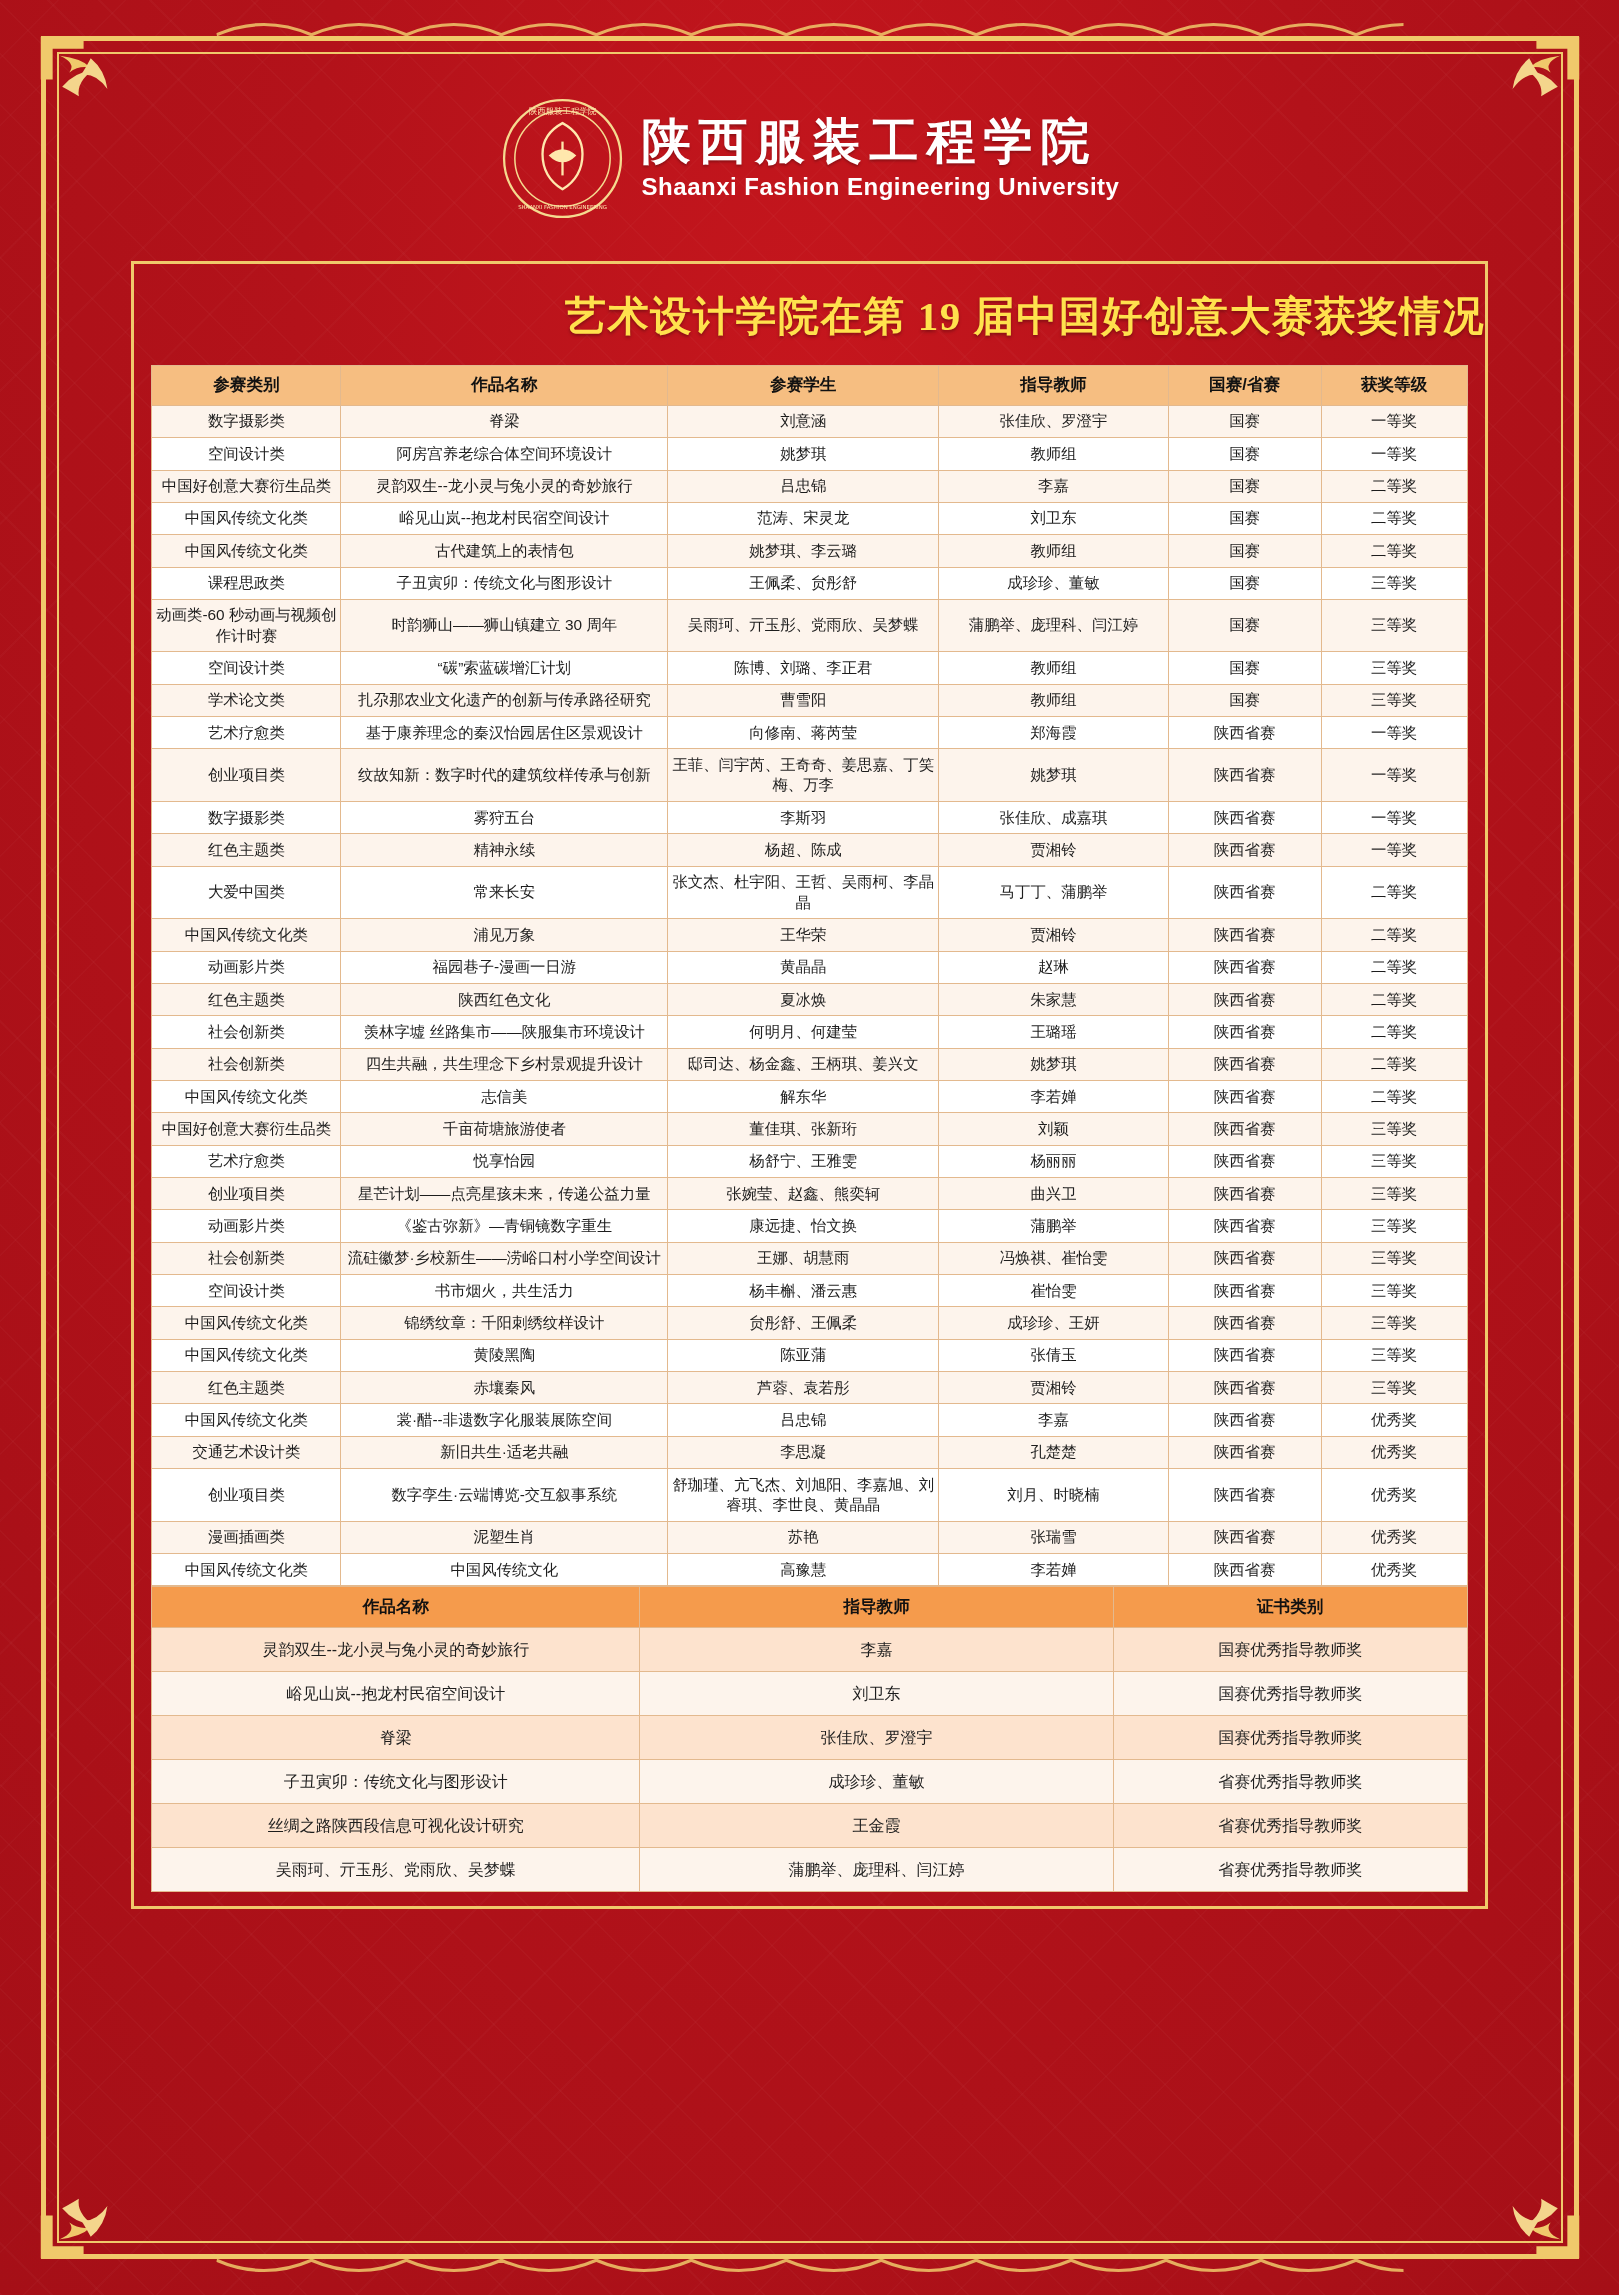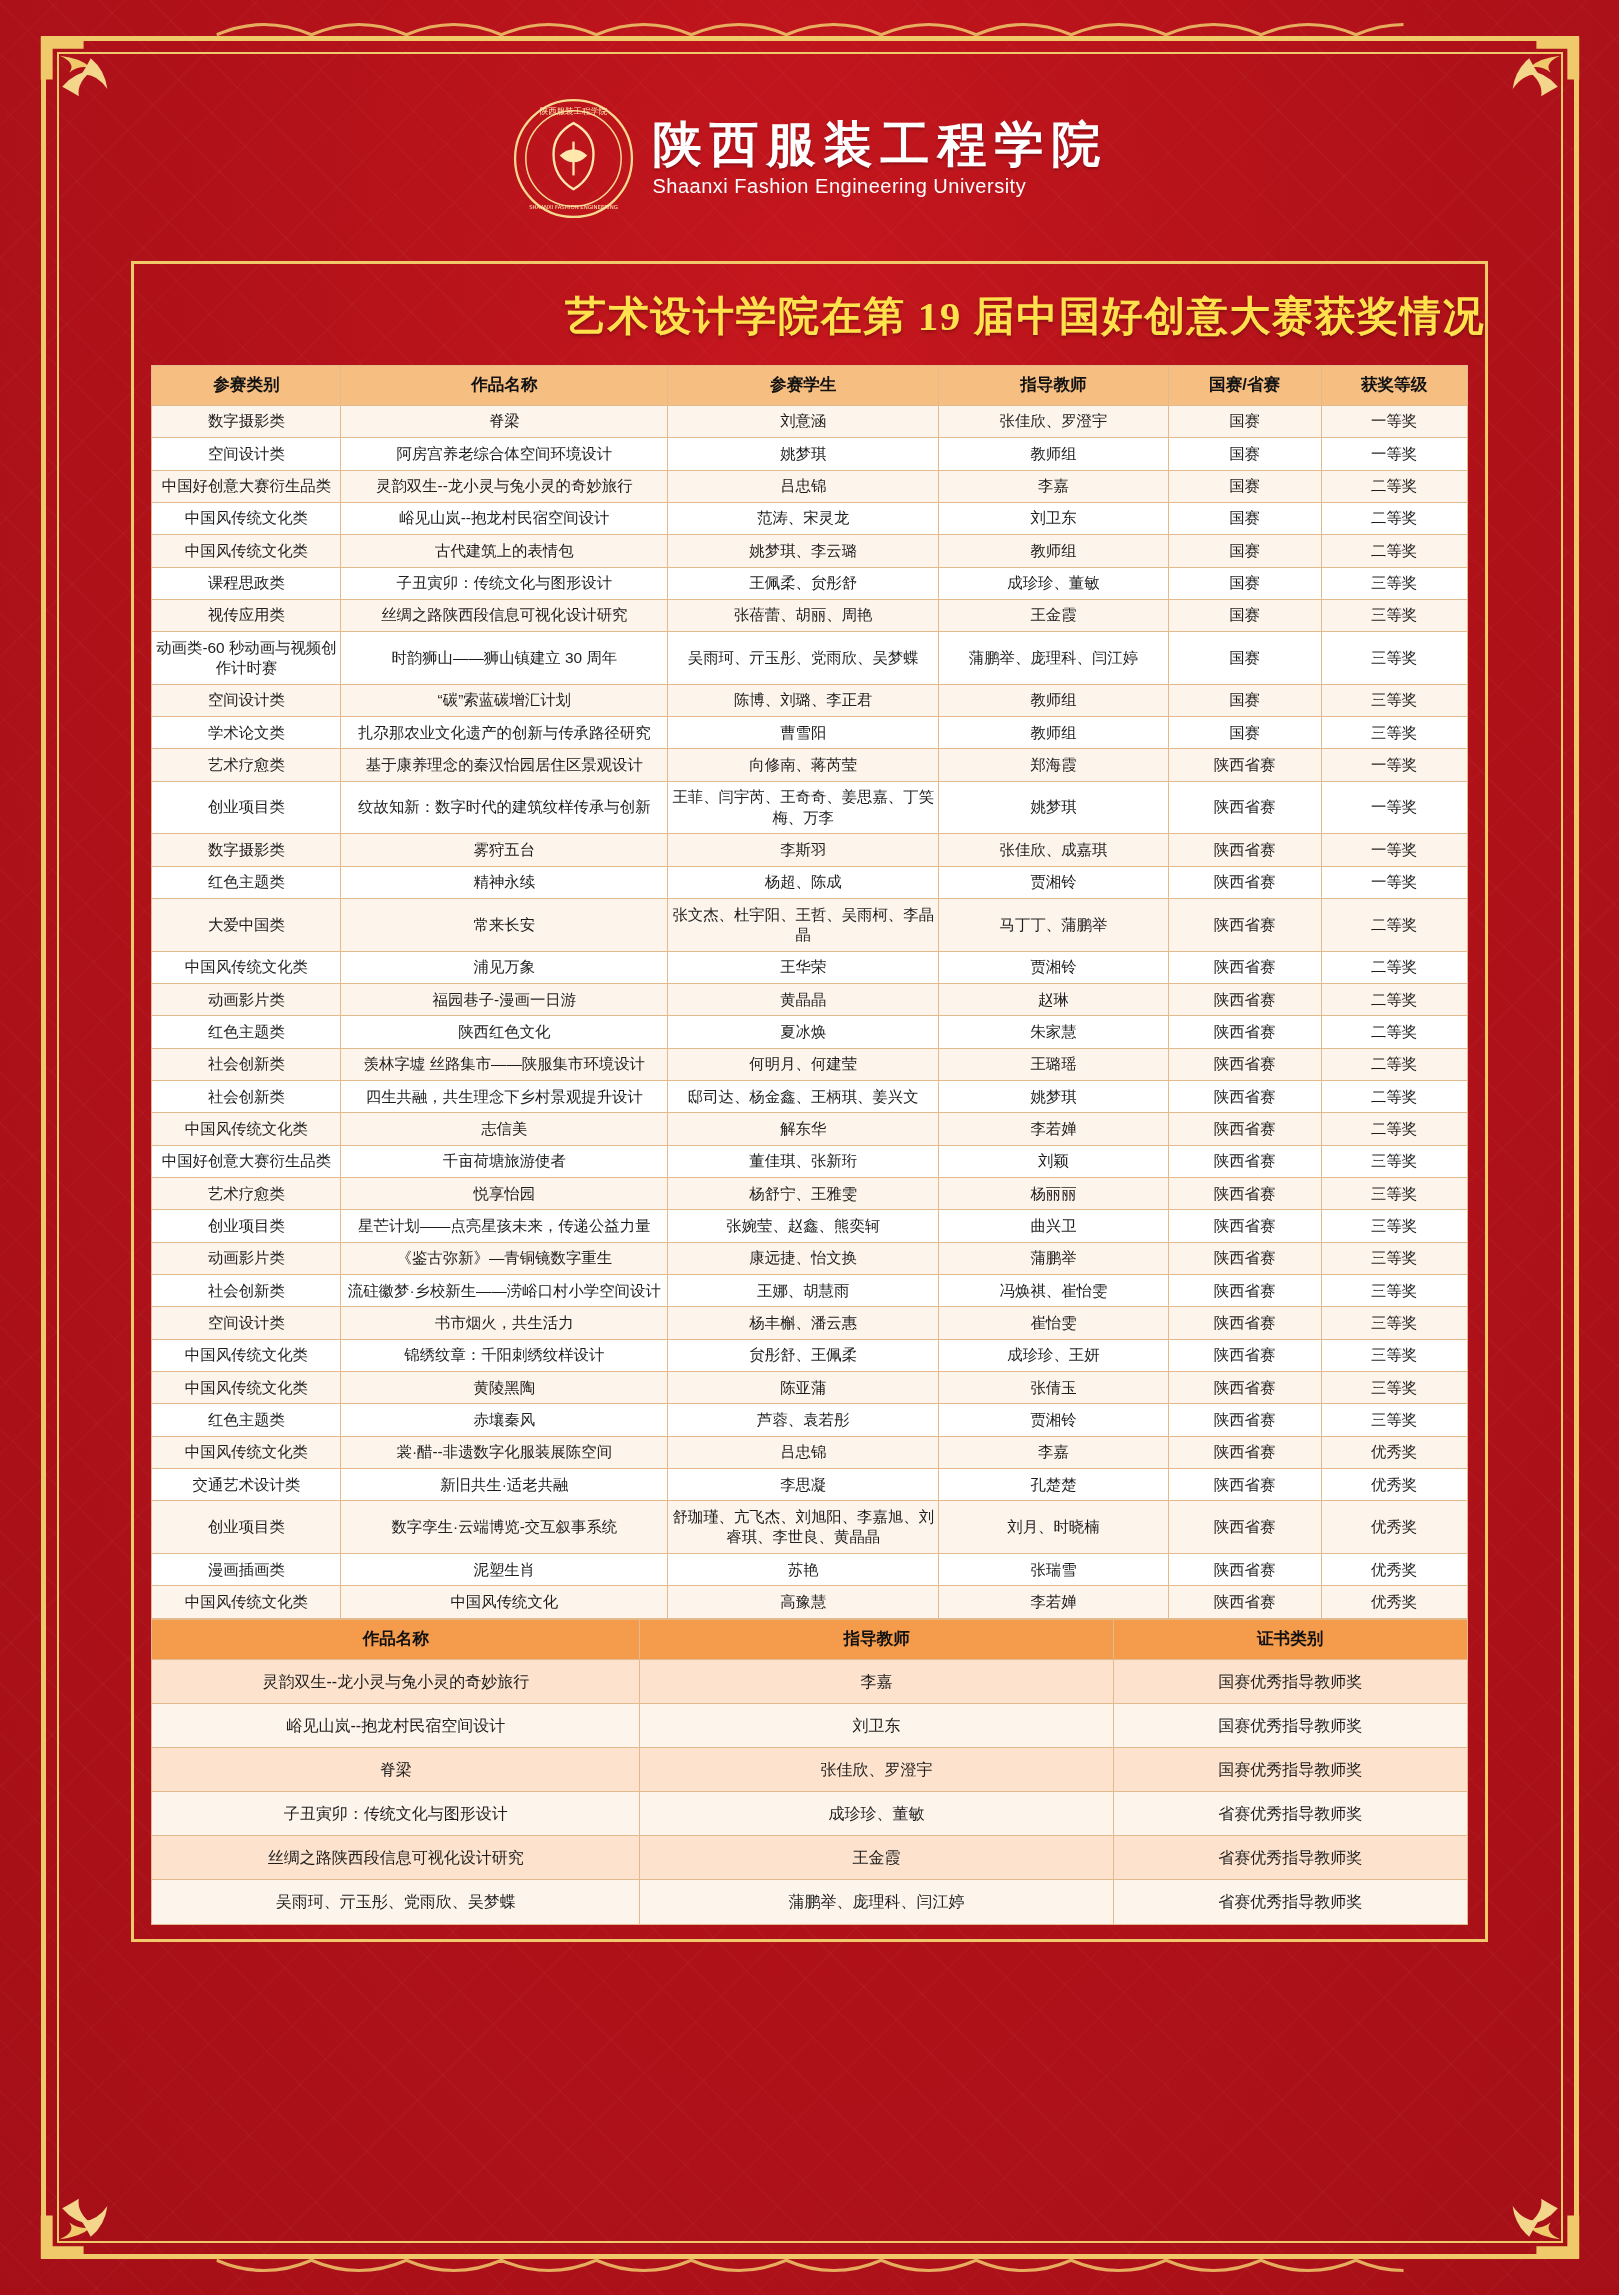--- a/index.html
+++ b/index.html
@@ -104,24 +104,24 @@
   .logo-cn {
     font-family: "Liberation Serif", "DejaVu Serif", serif;
     font-size: 49px;
     font-weight: bold;
     color: #ffffff;
     letter-spacing: 8px;
     line-height: 1.05;
     text-shadow: 0 1.6px 2.4px rgba(0,0,0,0.25);
   }
   .logo-en {
-    font-size: 20px;
+    font-size: 24px;
     color: #ffffff;
     letter-spacing: 0.5px;
-    font-weight: 400;
+    font-weight: 700;
   }
 
   
   .card {
     position: absolute;
     left: 131px;
     top: 261px;
     width: 1357px;
     background: transparent;
     border: 3.2px solid #f0c96b;
@@ -323,28 +323,20 @@
             </tr>
             <tr>
               <td>课程思政类</td>
               <td>子丑寅卯：传统文化与图形设计</td>
               <td>王佩柔、贠彤舒</td>
               <td>成珍珍、董敏</td>
               <td>国赛</td>
               <td>三等奖</td>
             </tr>
             <tr>
-              <td>视传应用类</td>
-              <td>丝绸之路陕西段信息可视化设计研究</td>
-              <td>张蓓蕾、胡丽、周艳</td>
-              <td>王金霞</td>
-              <td>国赛</td>
-              <td>三等奖</td>
-            </tr>
-            <tr>
               <td>动画类-60 秒动画与视频创作计时赛</td>
               <td>时韵狮山——狮山镇建立 30 周年</td>
               <td>吴雨珂、亓玉彤、党雨欣、吴梦蝶</td>
               <td>蒲鹏举、庞理科、闫江婷</td>
               <td>国赛</td>
               <td>三等奖</td>
             </tr>
             <tr>
               <td>空间设计类</td>
               <td>“碳”索蓝碳增汇计划</td>

